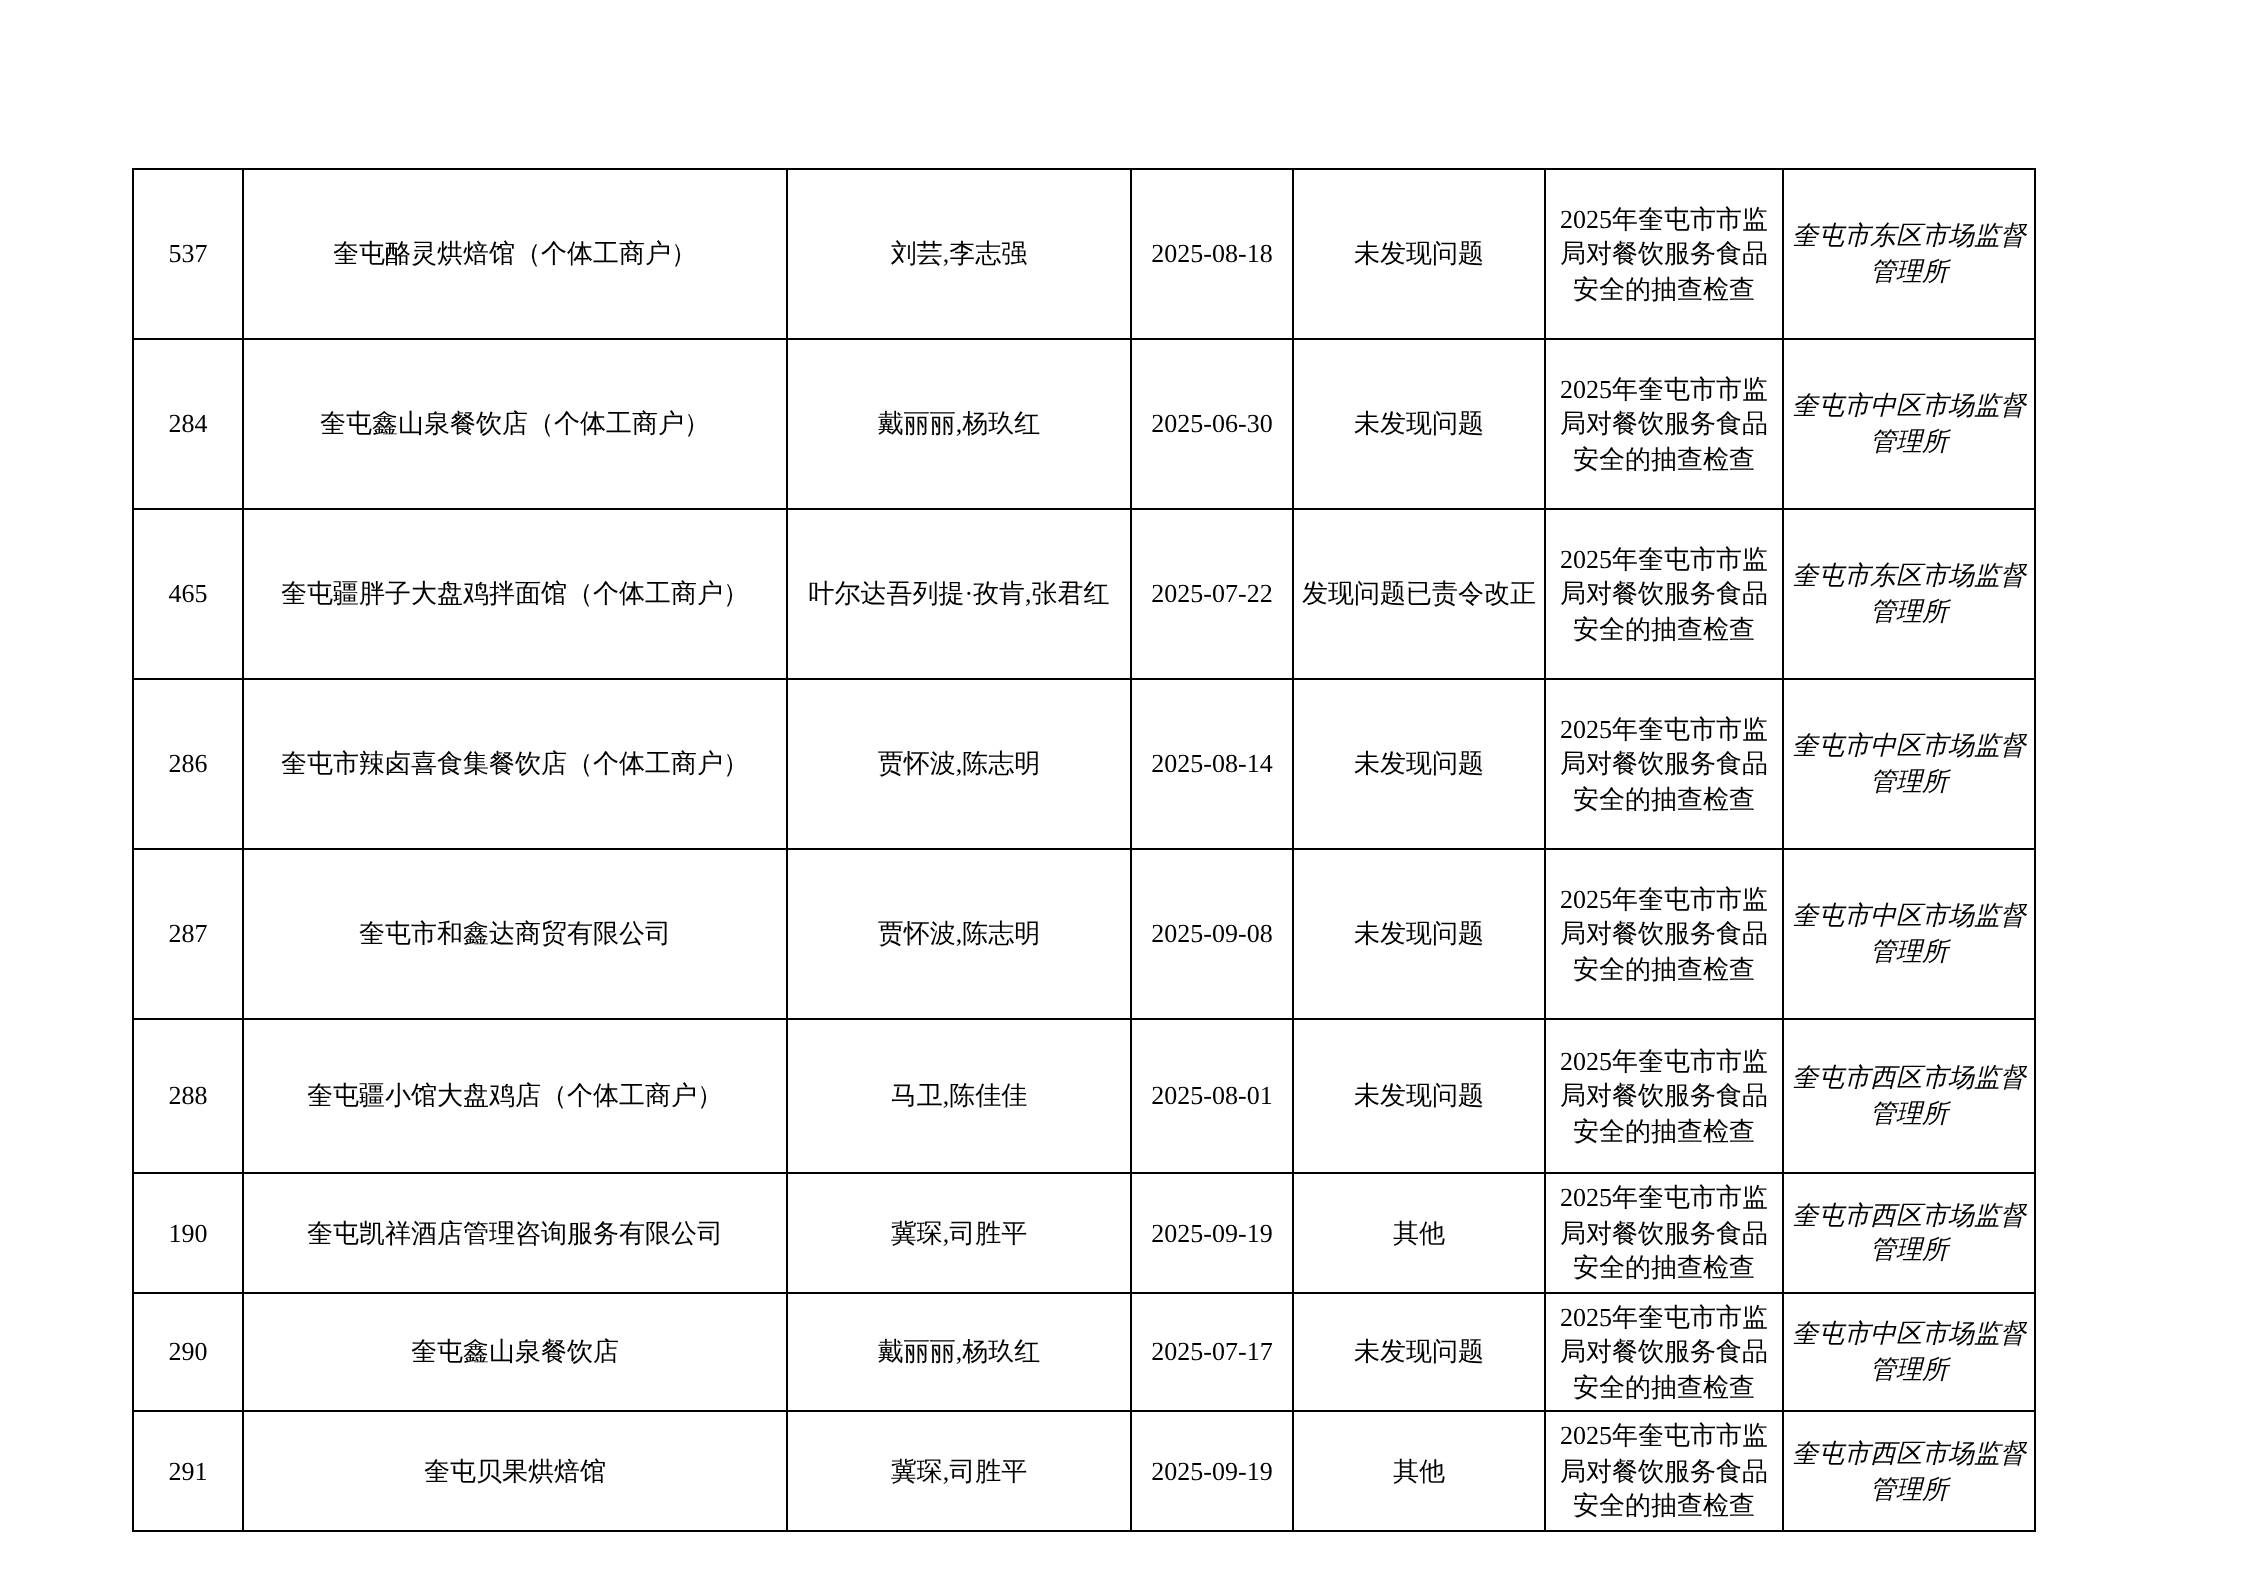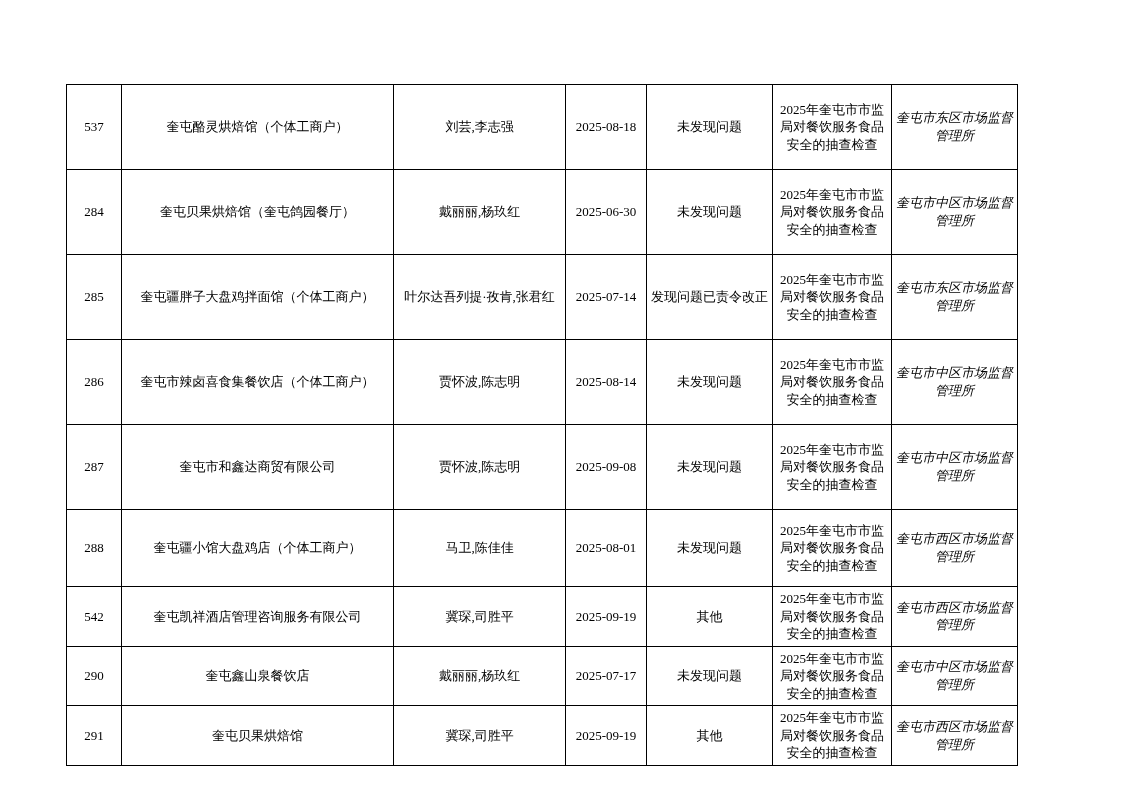--- a/index.html
+++ b/index.html
@@ -66,33 +66,33 @@
           <td class="col-name">奎屯酪灵烘焙馆（个体工商户）</td>
           <td class="col-person">刘芸,李志强</td>
           <td class="col-date">2025-08-18</td>
           <td class="col-result">未发现问题</td>
           <td class="col-task">2025年奎屯市市监局对餐饮服务食品安全的抽查检查</td>
           <td class="col-office">奎屯市东区市场监督管理所</td>
         </tr>
 
         <tr class="r-tall">
           <td class="col-idx">284</td>
-          <td class="col-name">奎屯贝果烘焙馆（奎屯鸽园餐厅）</td>
+          <td class="col-name">奎屯鑫山泉餐饮店（个体工商户）</td>
           <td class="col-person">戴丽丽,杨玖红</td>
           <td class="col-date">2025-06-30</td>
           <td class="col-result">未发现问题</td>
           <td class="col-task">2025年奎屯市市监局对餐饮服务食品安全的抽查检查</td>
           <td class="col-office">奎屯市中区市场监督管理所</td>
         </tr>
 
         <tr class="r-tall">
-          <td class="col-idx">285</td>
+          <td class="col-idx">465</td>
           <td class="col-name">奎屯疆胖子大盘鸡拌面馆（个体工商户）</td>
           <td class="col-person">叶尔达吾列提·孜肯,张君红</td>
-          <td class="col-date">2025-07-14</td>
+          <td class="col-date">2025-07-22</td>
           <td class="col-result">发现问题已责令改正</td>
           <td class="col-task">2025年奎屯市市监局对餐饮服务食品安全的抽查检查</td>
           <td class="col-office">奎屯市东区市场监督管理所</td>
         </tr>
 
         <tr class="r-tall">
           <td class="col-idx">286</td>
           <td class="col-name">奎屯市辣卤喜食集餐饮店（个体工商户）</td>
           <td class="col-person">贾怀波,陈志明</td>
           <td class="col-date">2025-08-14</td>
@@ -115,21 +115,21 @@
           <td class="col-idx">288</td>
           <td class="col-name">奎屯疆小馆大盘鸡店（个体工商户）</td>
           <td class="col-person">马卫,陈佳佳</td>
           <td class="col-date">2025-08-01</td>
           <td class="col-result">未发现问题</td>
           <td class="col-task">2025年奎屯市市监局对餐饮服务食品安全的抽查检查</td>
           <td class="col-office">奎屯市西区市场监督管理所</td>
         </tr>
 
         <tr class="r-short">
-          <td class="col-idx">542</td>
+          <td class="col-idx">190</td>
           <td class="col-name">奎屯凯祥酒店管理咨询服务有限公司</td>
           <td class="col-person">冀琛,司胜平</td>
           <td class="col-date">2025-09-19</td>
           <td class="col-result">其他</td>
           <td class="col-task">2025年奎屯市市监局对餐饮服务食品安全的抽查检查</td>
           <td class="col-office">奎屯市西区市场监督管理所</td>
         </tr>
 
         <tr class="r-short">
           <td class="col-idx">290</td>

